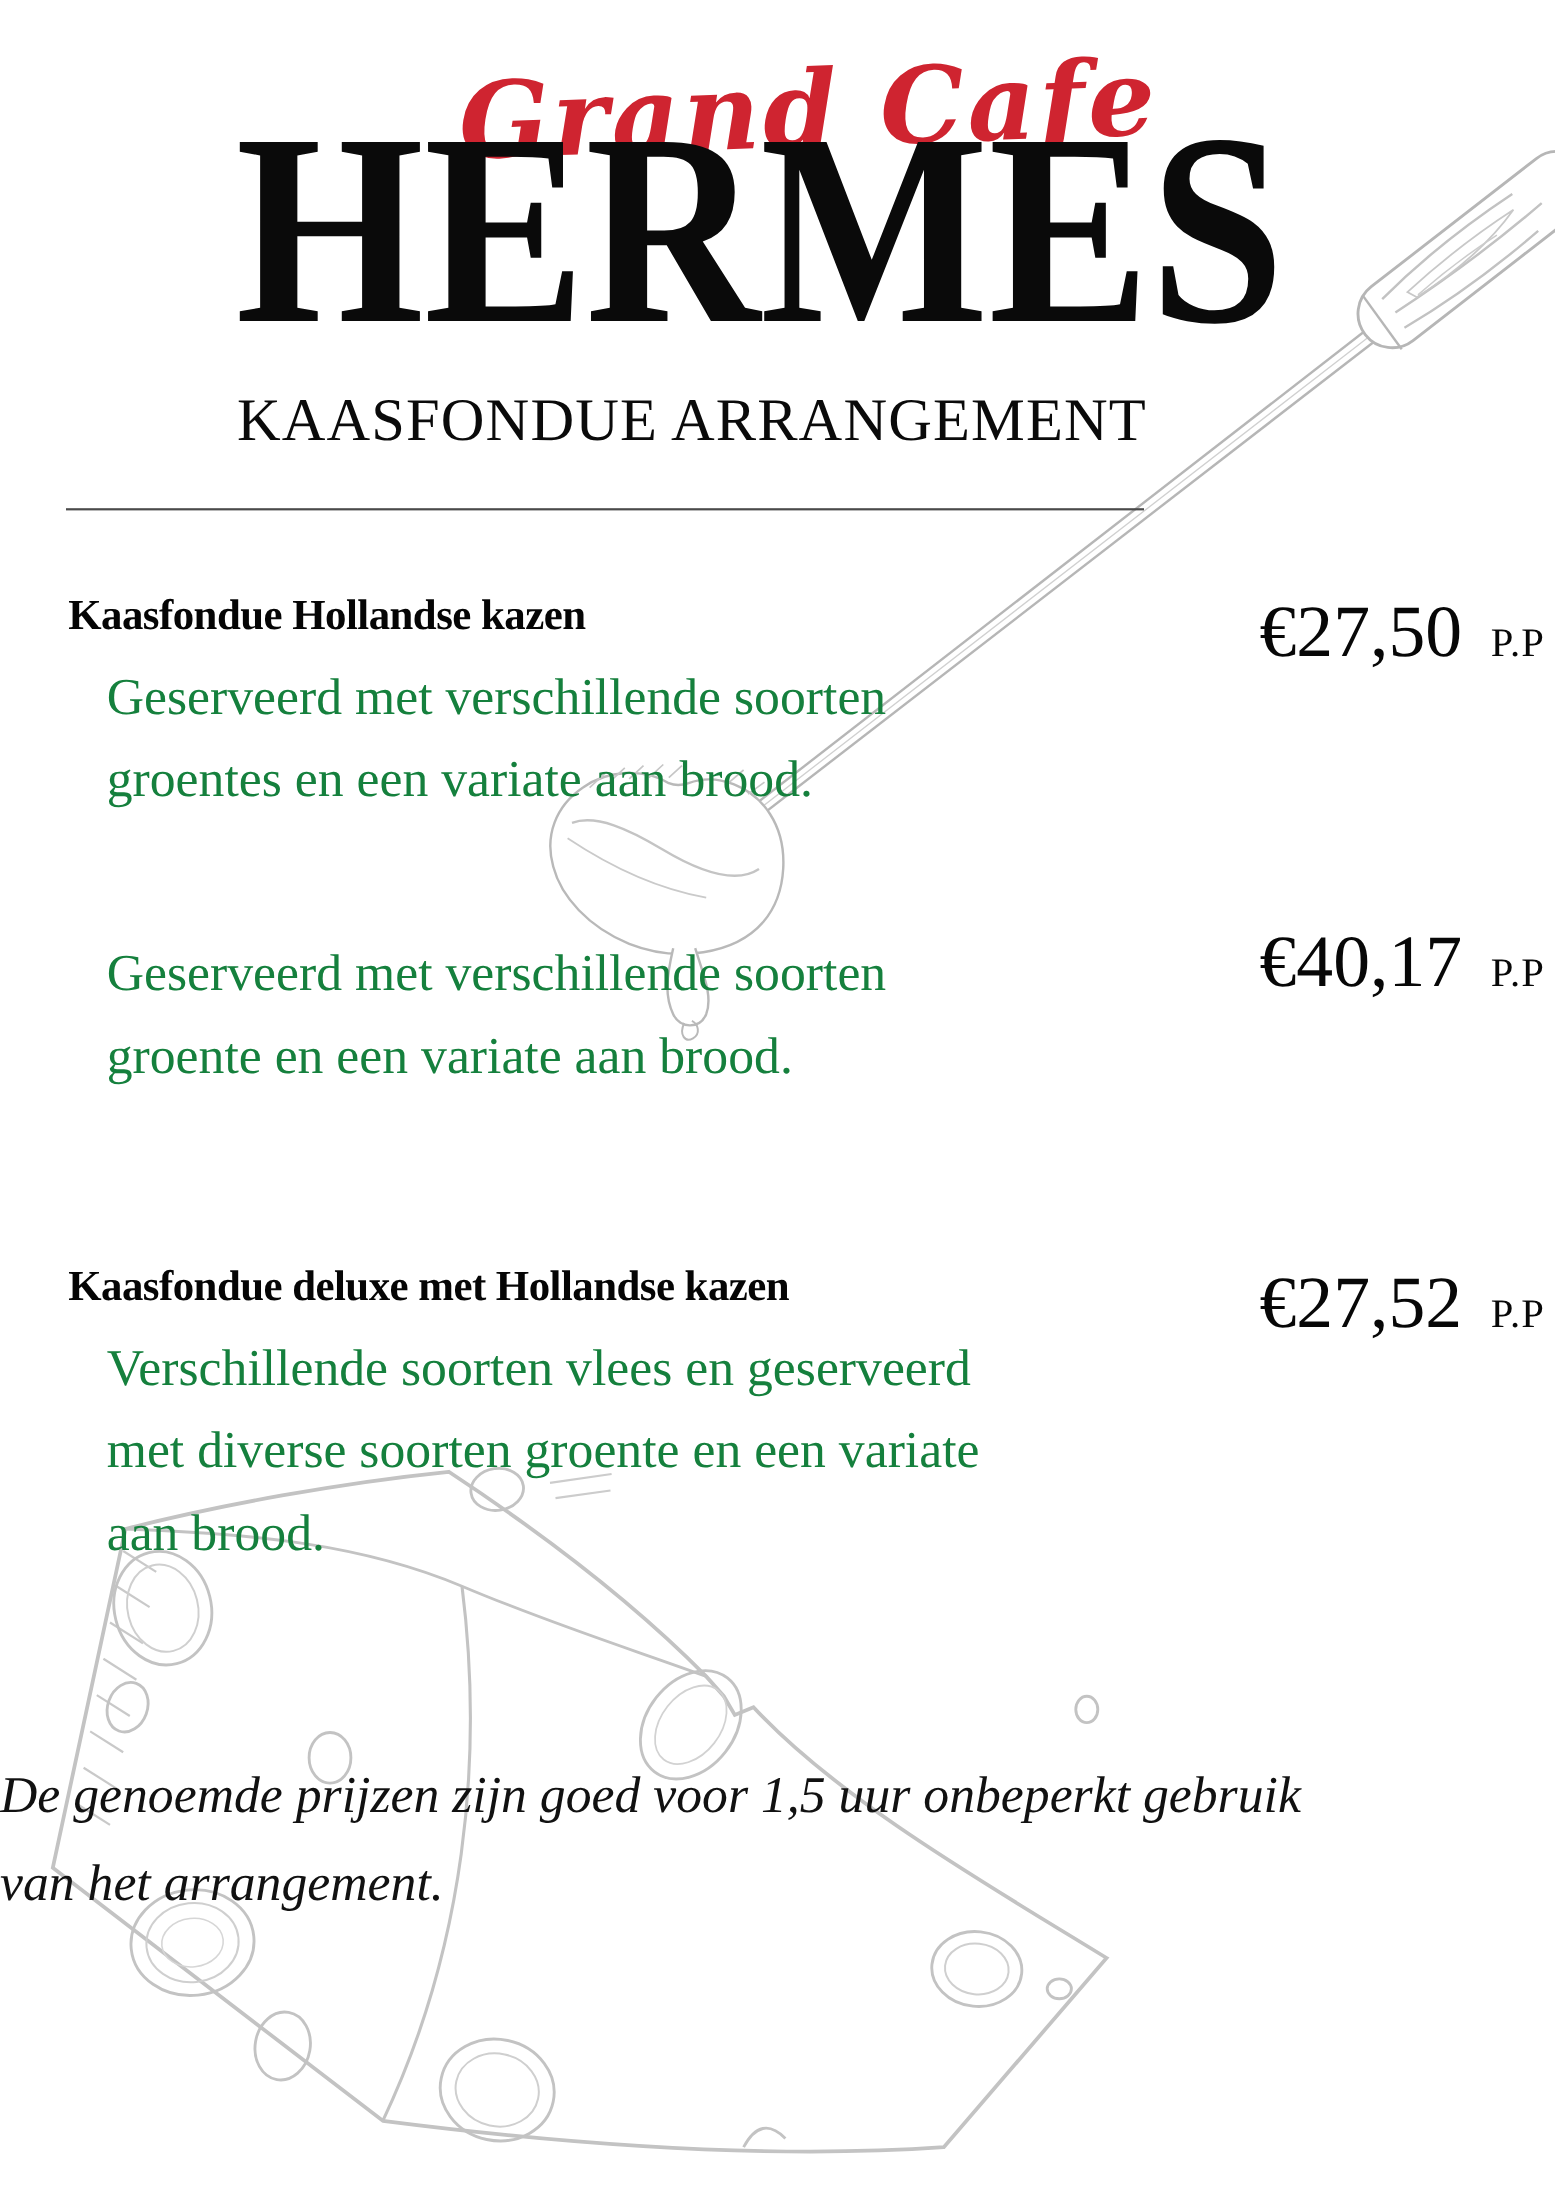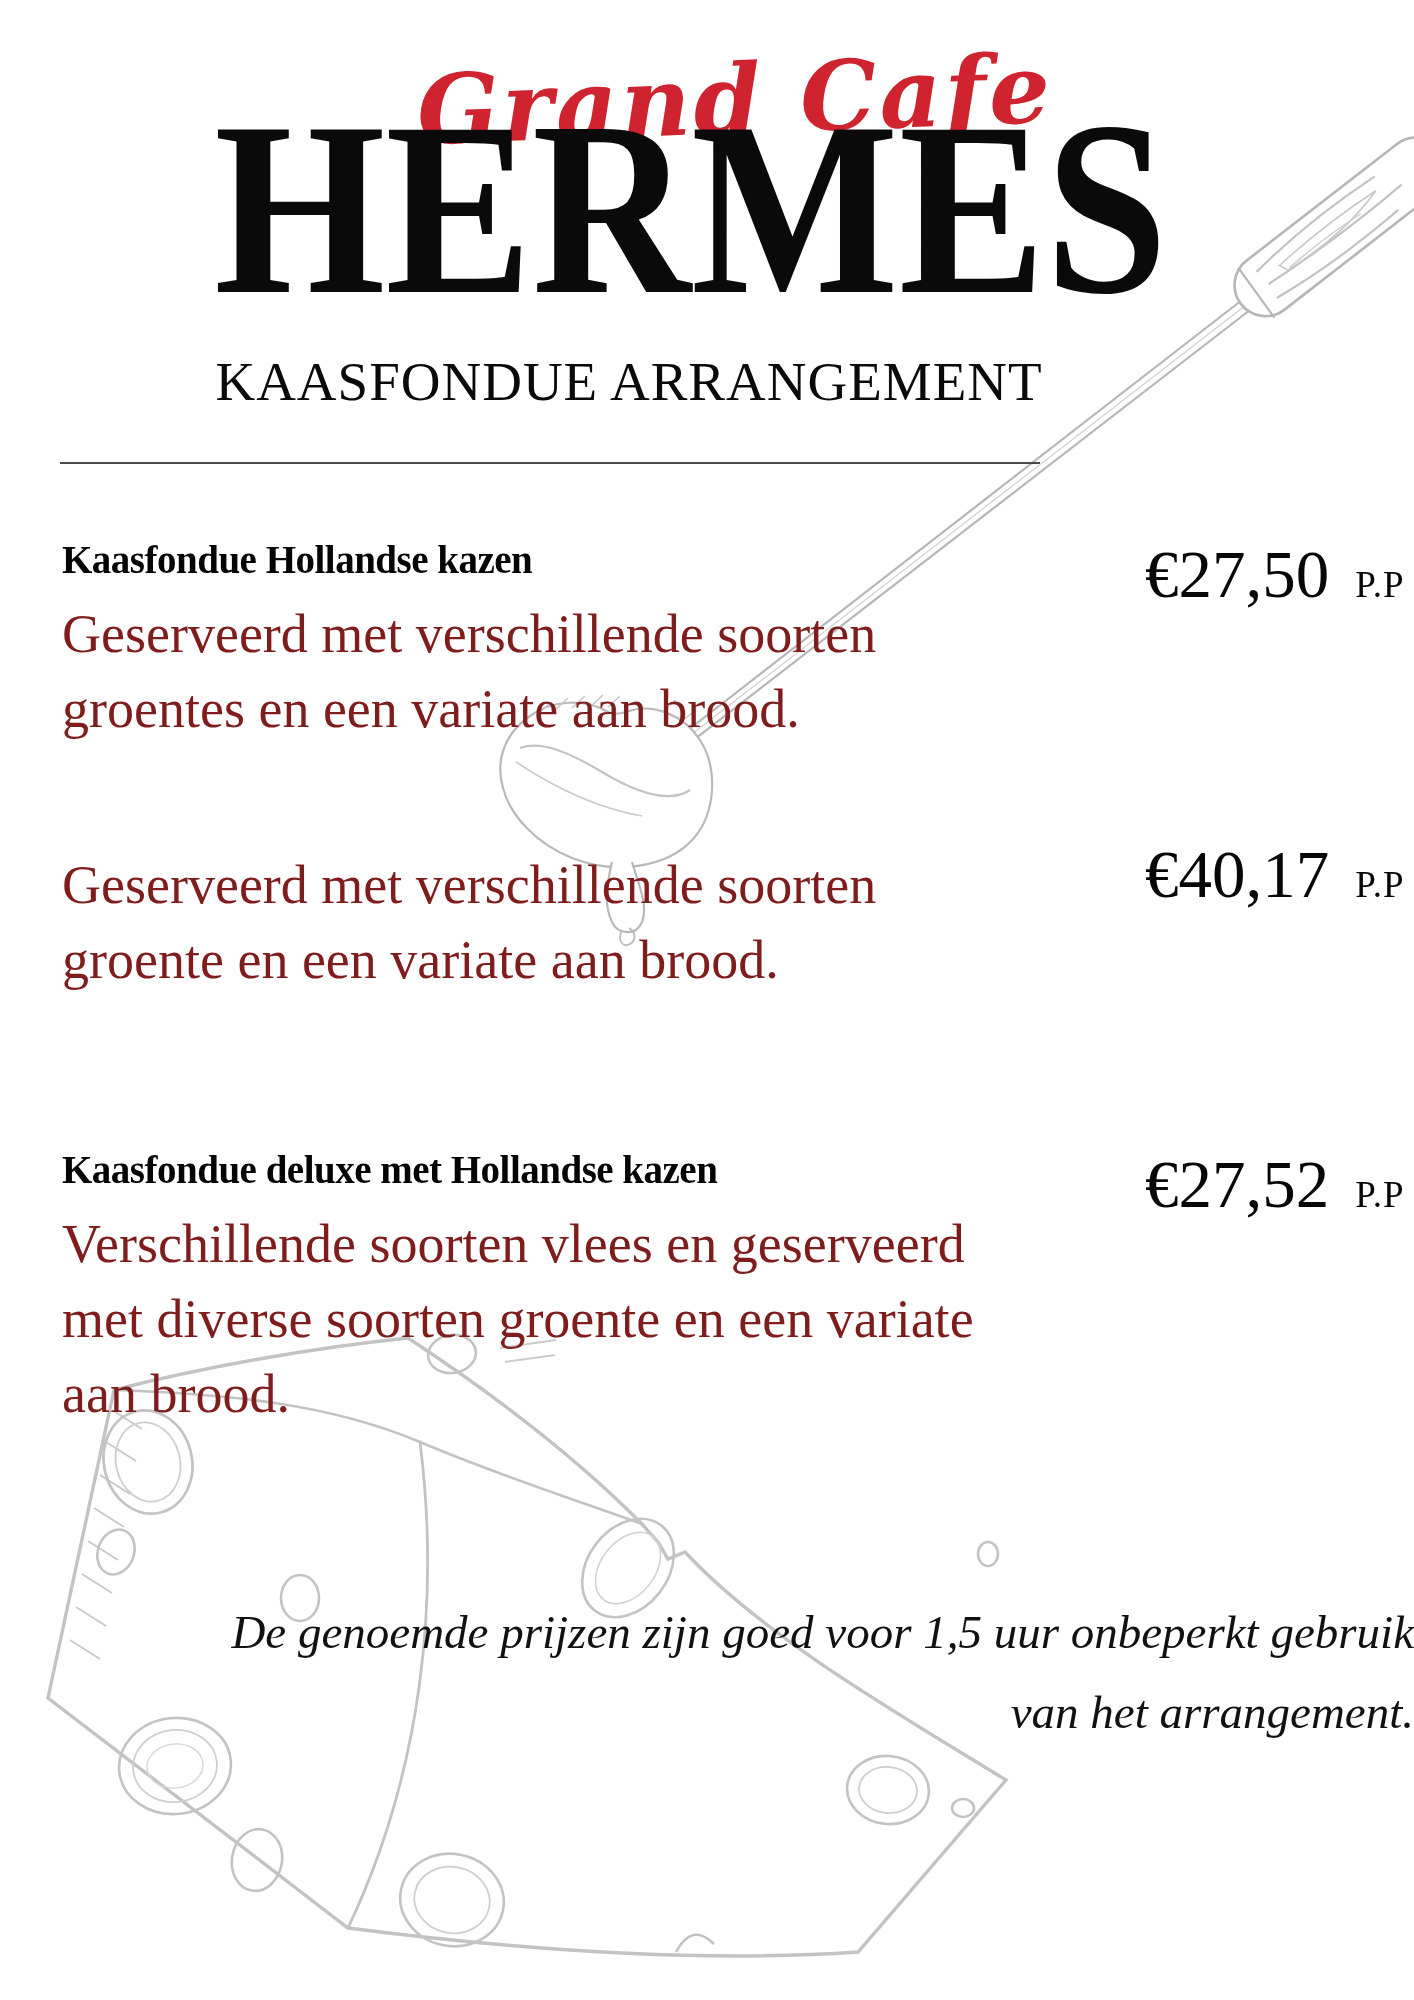--- a/index.html
+++ b/index.html
@@ -53,35 +53,36 @@
   .menu-item { position:absolute; left:62px; right:0; }
   .item-1 { top:536px; }
   .item-2 { top:836px; }
   .item-3 { top:1146px; }
   .item-title {
     font-size:39px; font-weight:bold; line-height:1.25;
     letter-spacing:-0.5px; color:#050505;
   }
   .item-desc {
     margin-top:12px;
-    font-size:54px; line-height:75px;
+    font-size:47px; line-height:75px;
     white-space:pre-line;
     max-width:920px;
-    color:#7f1d1d;
+    color:#15803d;
+    margin-left:35px;
   }
   .item-price {
     position:absolute; left:1083px; top:2px;
     display:flex; align-items:baseline; gap:26px;
   }
   .price-amount { font-size:67px; line-height:1.1; }
   .price-unit { font-size:37px; line-height:1.1; letter-spacing:1px; }
 
   .footer-note {
     position:absolute; top:1592px; left:0; width:100%;
-    text-align:right;
+    text-align:left;
     font-style:italic;
     font-size:47px; line-height:80px;
     white-space:pre-line;
     color:#111;
   }
 </style>
 </head>
 <body>
 
 <div class="page">

